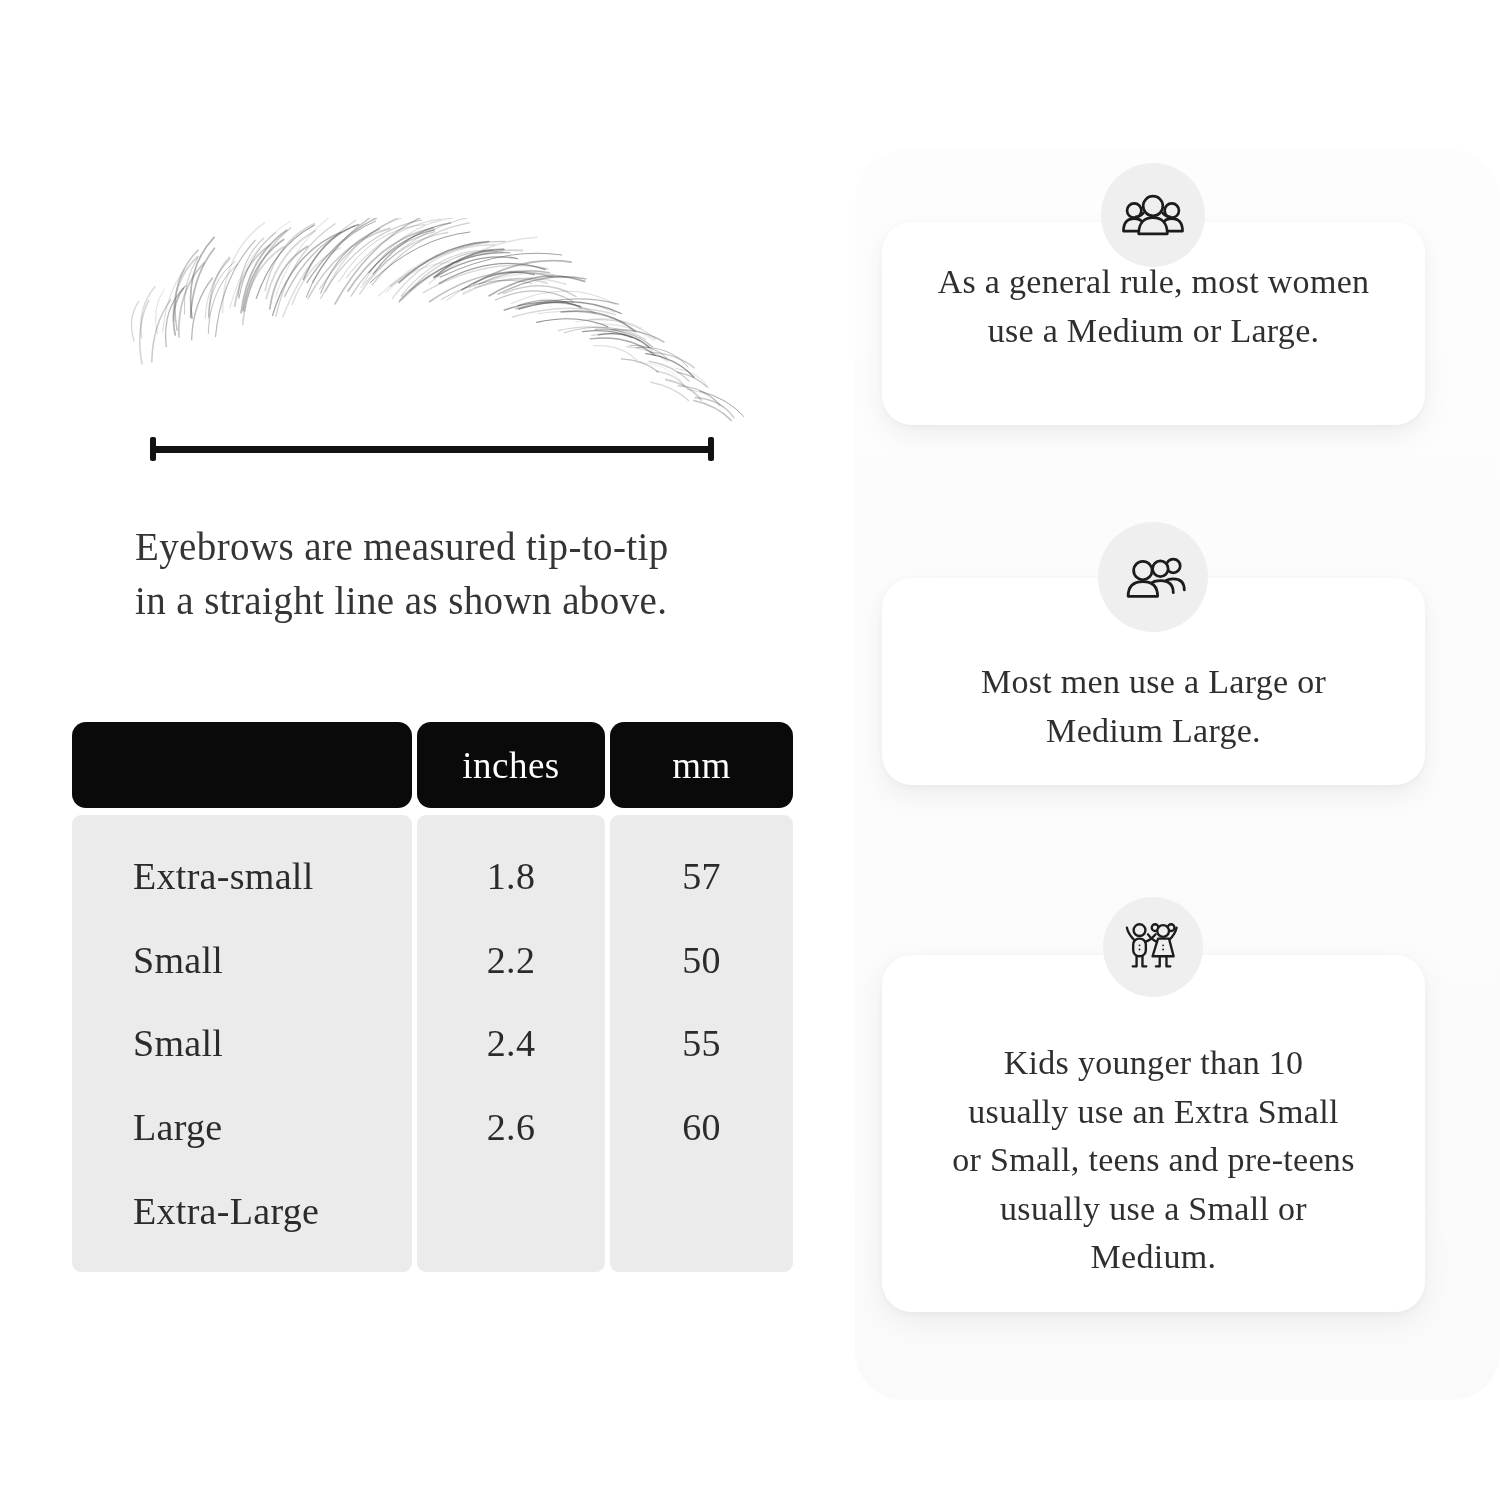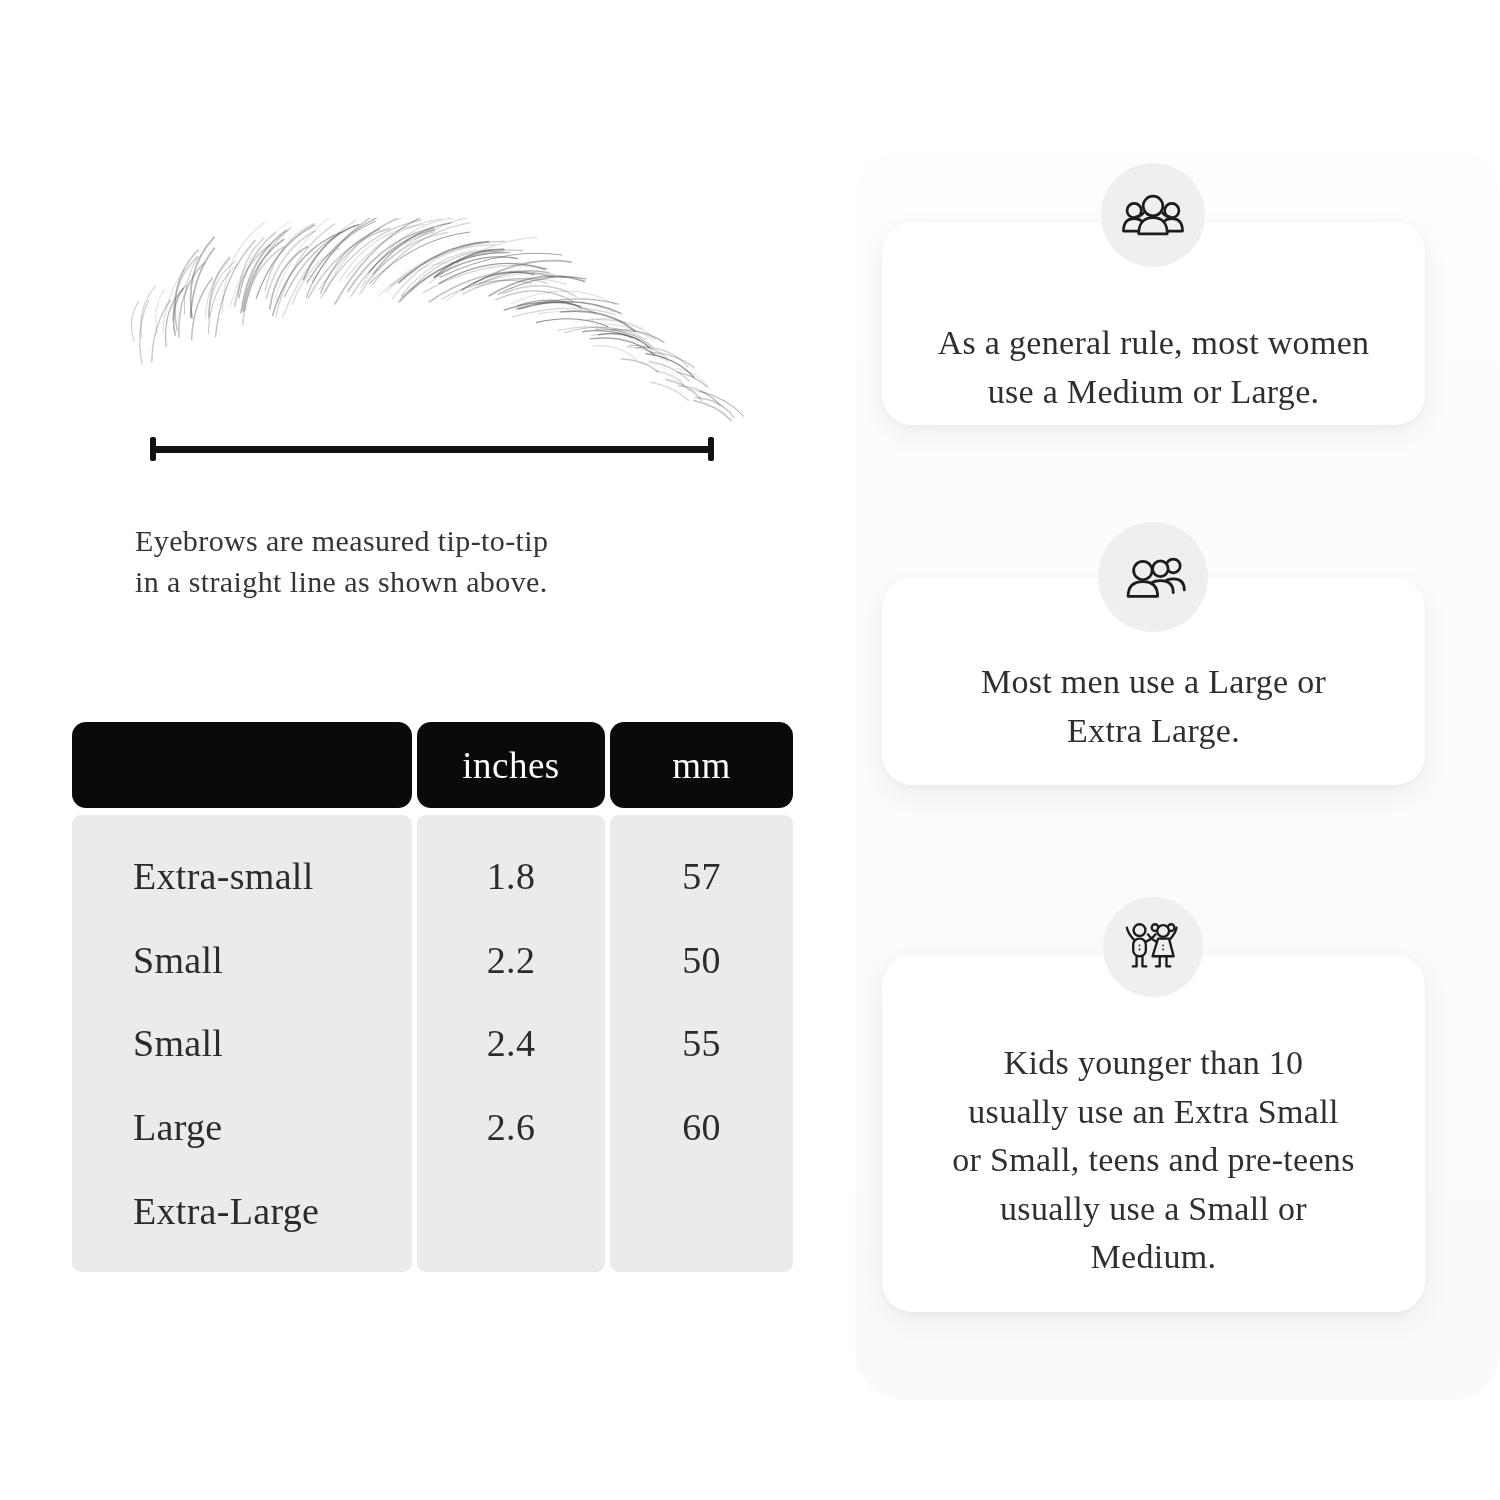--- a/index.html
+++ b/index.html
@@ -16,21 +16,21 @@
   }
 
   
   .brow-svg{position:absolute; left:112px; top:218px; width:640px; height:212px;}
   .ruler{position:absolute; left:150px; top:437px; width:564px; height:24px;}
   .ruler .bar{position:absolute; left:2px; right:2px; top:9px; height:7px; background:#121212;}
   .ruler .cap{position:absolute; top:0; width:6px; height:24px; background:#121212; border-radius:2px;}
   .ruler .cap.l{left:0;} .ruler .cap.r{right:0;}
   .caption{
     position:absolute; left:135px; top:520px; width:660px;
-    font-size:30px; line-height:1.38; color:#353535; letter-spacing:.4px;
+    font-size:39px; line-height:1.38; color:#353535; letter-spacing:.4px;
   }
 
   
   .thead{
     position:absolute; left:72px; top:722px; width:721px; height:86px;
     display:grid; grid-template-columns:340px 188px 183px; column-gap:5px;
   }
   .thead-cell{
     background:#0a0a0a; border-radius:14px; color:#ffffff;
     display:flex; align-items:center; justify-content:center;
@@ -51,21 +51,21 @@
   
   .card{
     position:absolute; left:882px; width:543px; background:#ffffff; border-radius:30px;
     box-shadow:0 10px 28px rgba(0,0,0,.06), 0 2px 6px rgba(0,0,0,.035);
     display:flex; justify-content:center;
   }
   .card-text{
     font-size:34px; line-height:1.43; color:#2f2f2f; text-align:center; letter-spacing:.3px;
   }
   .card1{top:222px; height:203px;}
-  .card1 .card-text{max-width:474px; margin-top:97px;}
+  .card1 .card-text{max-width:474px; margin-top:36px;}
   .card2{top:578px; height:207px;}
   .card2 .card-text{max-width:420px; margin-top:80px;}
   .card3{top:955px; height:357px;}
   .card3 .card-text{max-width:408px; margin-top:84px;}
   .badge{
     position:absolute; border-radius:50%; background:#f0efef;
     display:flex; align-items:center; justify-content:center;
   }
   .badge1{left:1101px; top:163px; width:104px; height:104px;}
   .badge2{left:1098px; top:522px; width:110px; height:110px;}
@@ -264,21 +264,21 @@
         <path d="M47 48 c0 -10 5 -14 12 -14 c7 0 12 4 12 14 M47 48 h24" fill="#f0efef"></path>
 
         <circle cx="38" cy="20" r="11" fill="#f0efef"></circle>
         <path d="M27 28 q-4 4 -8 4 M49 28 q4 4 8 4" fill="none"></path>
         <path d="M22 51 c0 -13 7 -18 16 -18 c9 0 16 5 16 18 z" fill="#f0efef"></path>
       </svg>
     </span>
   </div>
 
   <div class="card card2">
-    <div class="card-text">Most men use a Large or Extra Large.</div>
+    <div class="card-text">Most men use a Large or Medium Large.</div>
   </div>
   <div class="badge badge2">
     <span>
       <svg width="70" height="58" viewBox="0 0 76 60" fill="none" stroke="#1c1c1c" stroke-width="3" stroke-linecap="round" stroke-linejoin="round">
 
         <circle cx="60" cy="18" r="7.5" fill="#f0efef"></circle>
         <path d="M48 44 c0 -9 5 -12 12 -12 c7 0 12 3 12 12" fill="#f0efef"></path>
 
         <circle cx="46" cy="21" r="8.5" fill="#f0efef"></circle>
         <path d="M32 47 c0 -10 6 -13 14 -13 c8 0 14 3 14 13" fill="#f0efef"></path>

